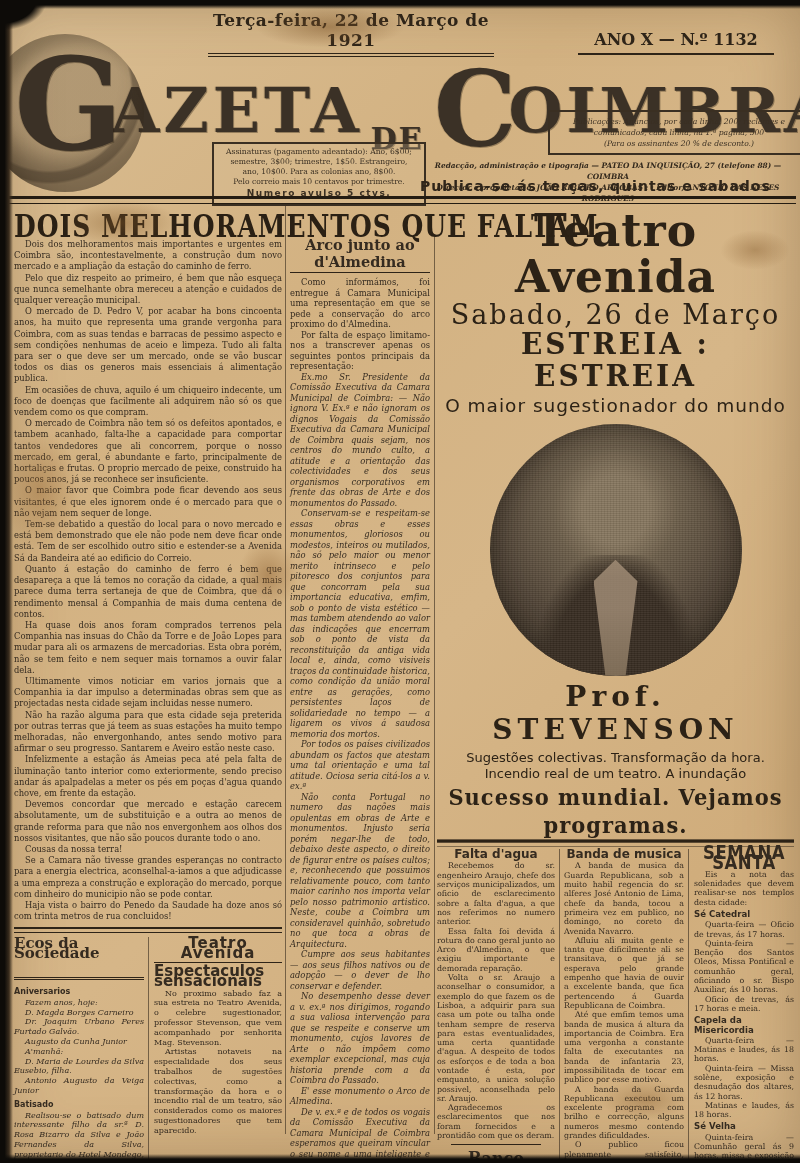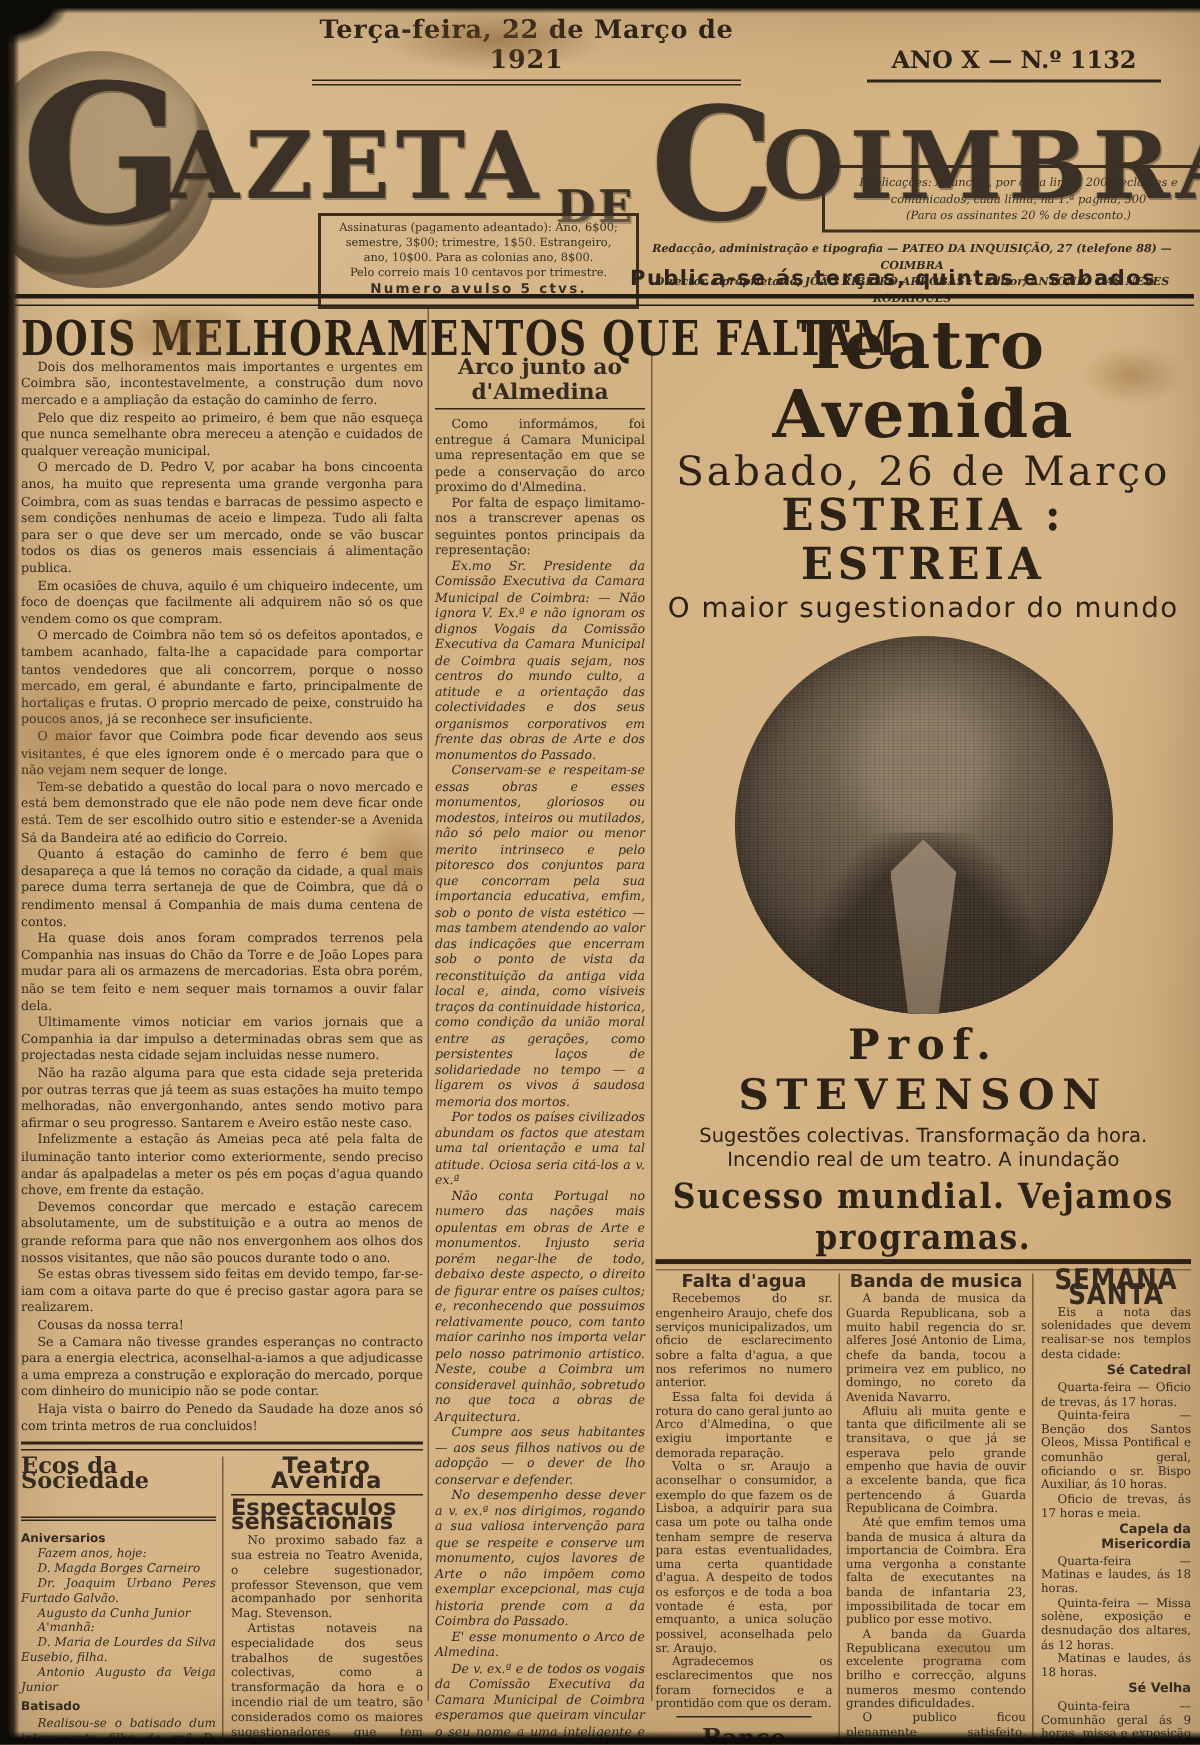--- a/index.html
+++ b/index.html
@@ -101,21 +101,21 @@
 
   .news3{display:flex;margin-top:6px;border-top:1px solid rgba(52,40,26,.5);padding-top:2px;}
   .n-col{font-size:7.9px;line-height:9.3px;}
   .ncol1{width:118px;border-right:1px solid rgba(52,40,26,.6);padding-right:4px;}
   .ncol2{width:120px;border-right:1px solid rgba(52,40,26,.6);padding:0 4px;}
   .ncol3{flex:1;padding-left:5px;}
   .n-head{font-family:"DejaVu Sans",sans-serif;font-weight:bold;font-size:12px;text-align:center;margin:1px 0 2px;}
   .banco-title{font-size:16px;font-weight:bold;text-align:center;line-height:1.1;margin:8px 0 2px;transform:scaleY(1.15);}
   .ss-title{font-family:"DejaVu Sans",sans-serif;font-weight:bold;font-size:16.5px;text-align:center;
     letter-spacing:.5px;margin:0 0 2px;transform:scaleY(1.15);}
-  .church-h{font-weight:bold;font-size:8.6px;text-align:right;margin:3px 0 1px;font-family:"DejaVu Sans",sans-serif;}
+  .church-h{font-weight:bold;font-size:8.6px;text-align:left;margin:3px 0 1px;font-family:"DejaVu Sans",sans-serif;}
 </style>
 </head>
 <body>
 
 <div class="page">
   <div class="edge-top"></div>
   <div class="edge-left"></div>
   <div class="edge-corner"></div>
   <div class="edge-bottom"></div>
   <div class="stain s1"></div>
@@ -163,21 +163,20 @@
           <p class="para">Em ocasiões de chuva, aquilo é um chiqueiro indecente, um foco de doenças que facilmente ali adquirem não só os que vendem como os que compram.</p>
           <p class="para">O mercado de Coimbra não tem só os defeitos apontados, e tambem acanhado, falta-lhe a capacidade para comportar tantos vendedores que ali concorrem, porque o nosso mercado, em geral, é abundante e farto, principalmente de hortaliças e frutas. O proprio mercado de peixe, construido ha poucos anos, já se reconhece ser insuficiente.</p>
           <p class="para">O maior favor que Coimbra pode ficar devendo aos seus visitantes, é que eles ignorem onde é o mercado para que o não vejam nem sequer de longe.</p>
           <p class="para">Tem-se debatido a questão do local para o novo mercado e está bem demonstrado que ele não pode nem deve ficar onde está. Tem de ser escolhido outro sitio e estender-se a Avenida Sá da Bandeira até ao edificio do Correio.</p>
           <p class="para">Quanto á estação do caminho de ferro é bem que desapareça a que lá temos no coração da cidade, a qual mais parece duma terra sertaneja de que de Coimbra, que dá o rendimento mensal á Companhia de mais duma centena de contos.</p>
           <p class="para">Ha quase dois anos foram comprados terrenos pela Companhia nas insuas do Chão da Torre e de João Lopes para mudar para ali os armazens de mercadorias. Esta obra porém, não se tem feito e nem sequer mais tornamos a ouvir falar dela.</p>
           <p class="para">Ultimamente vimos noticiar em varios jornais que a Companhia ia dar impulso a determinadas obras sem que as projectadas nesta cidade sejam incluidas nesse numero.</p>
           <p class="para">Não ha razão alguma para que esta cidade seja preterida por outras terras que já teem as suas estações ha muito tempo melhoradas, não envergonhando, antes sendo motivo para afirmar o seu progresso. Santarem e Aveiro estão neste caso.</p>
           <p class="para">Infelizmente a estação ás Ameias peca até pela falta de iluminação tanto interior como exteriormente, sendo preciso andar ás apalpadelas a meter os pés em poças d'agua quando chove, em frente da estação.</p>
           <p class="para">Devemos concordar que mercado e estação carecem absolutamente, um de substituição e a outra ao menos de grande reforma para que não nos envergonhem aos olhos dos nossos visitantes, que não são poucos durante todo o ano.</p>
-          <p class="para">Se estas obras tivessem sido feitas em devido tempo, far-se-iam com a oitava parte do que é preciso gastar agora para se realizarem.</p>
           <p class="para">Cousas da nossa terra!</p>
           <p class="para">Se a Camara não tivesse grandes esperanças no contracto para a energia electrica, aconselhal-a-iamos a que adjudicasse a uma empreza a construção e exploração do mercado, porque com dinheiro do municipio não se pode contar.</p>
           <p class="para">Haja vista o bairro do Penedo da Saudade ha doze anos só com trinta metros de rua concluidos!</p>
         </div>
       <div class="rule-sep"></div>
       <div class="subcols">
         <div class="ecos small-body">
           <div class="ecos-title">Ecos da Sociedade</div>
           <div class="kicker">Aniversarios</div>
           <div>

